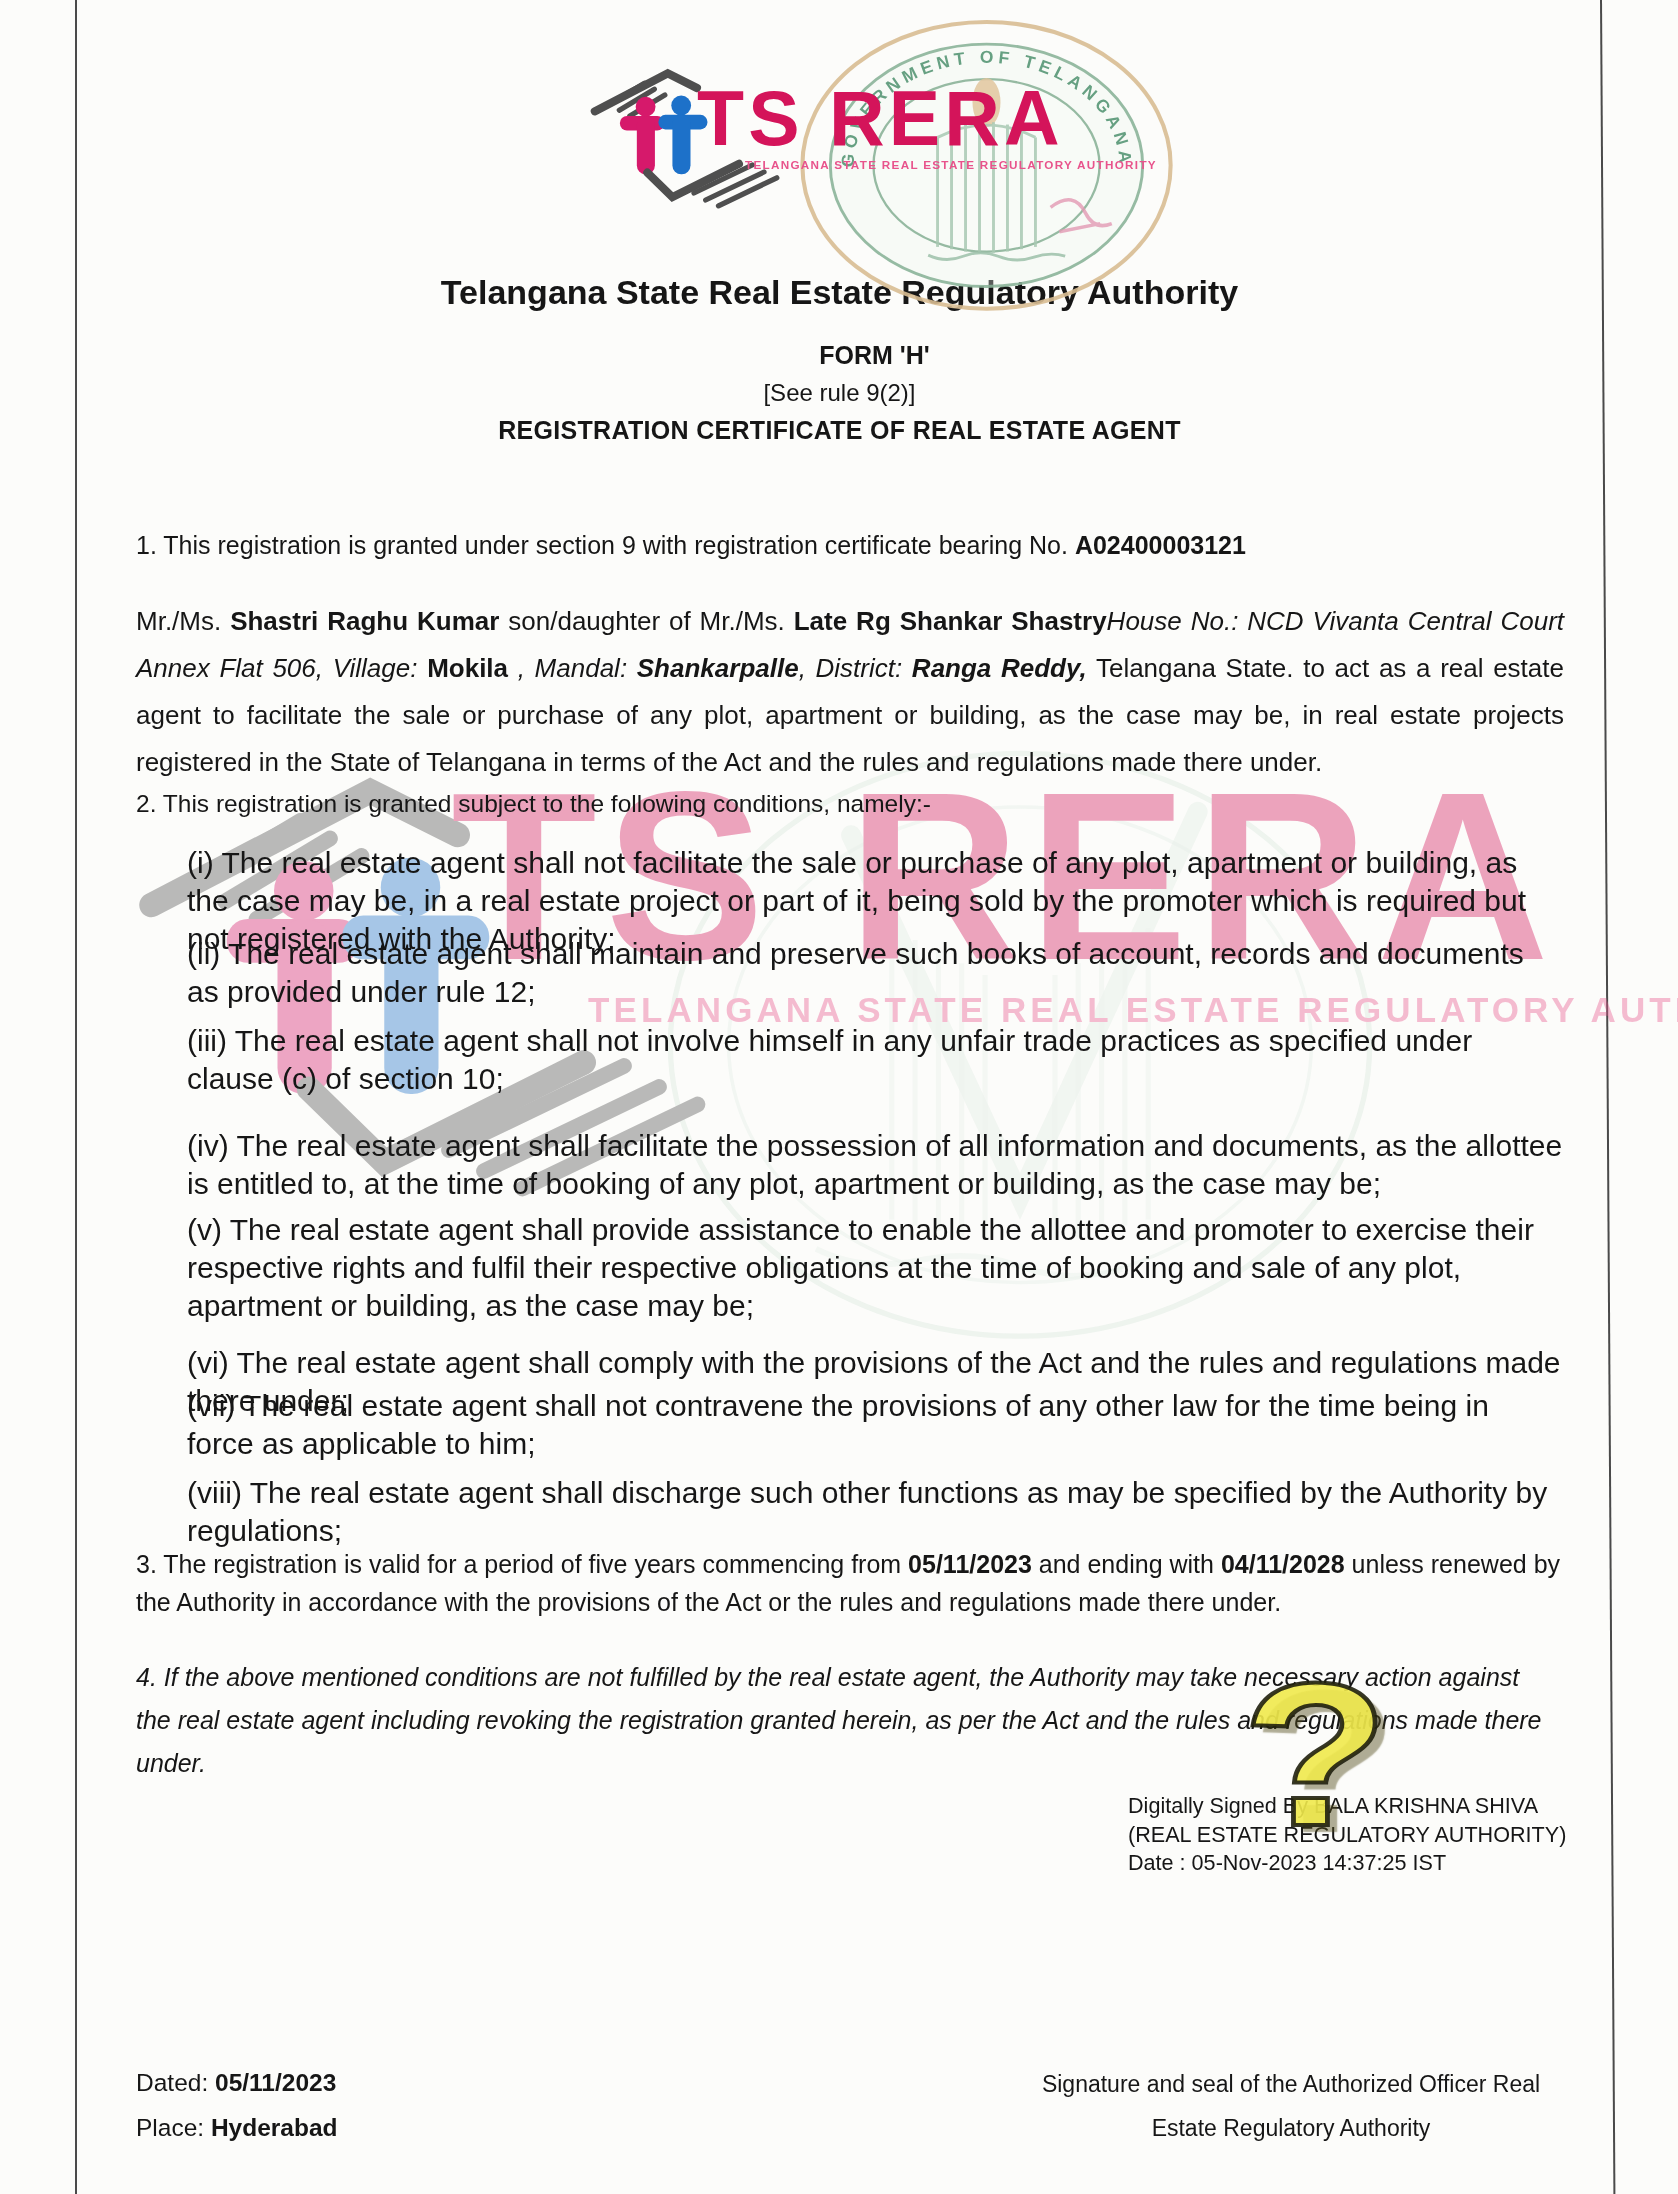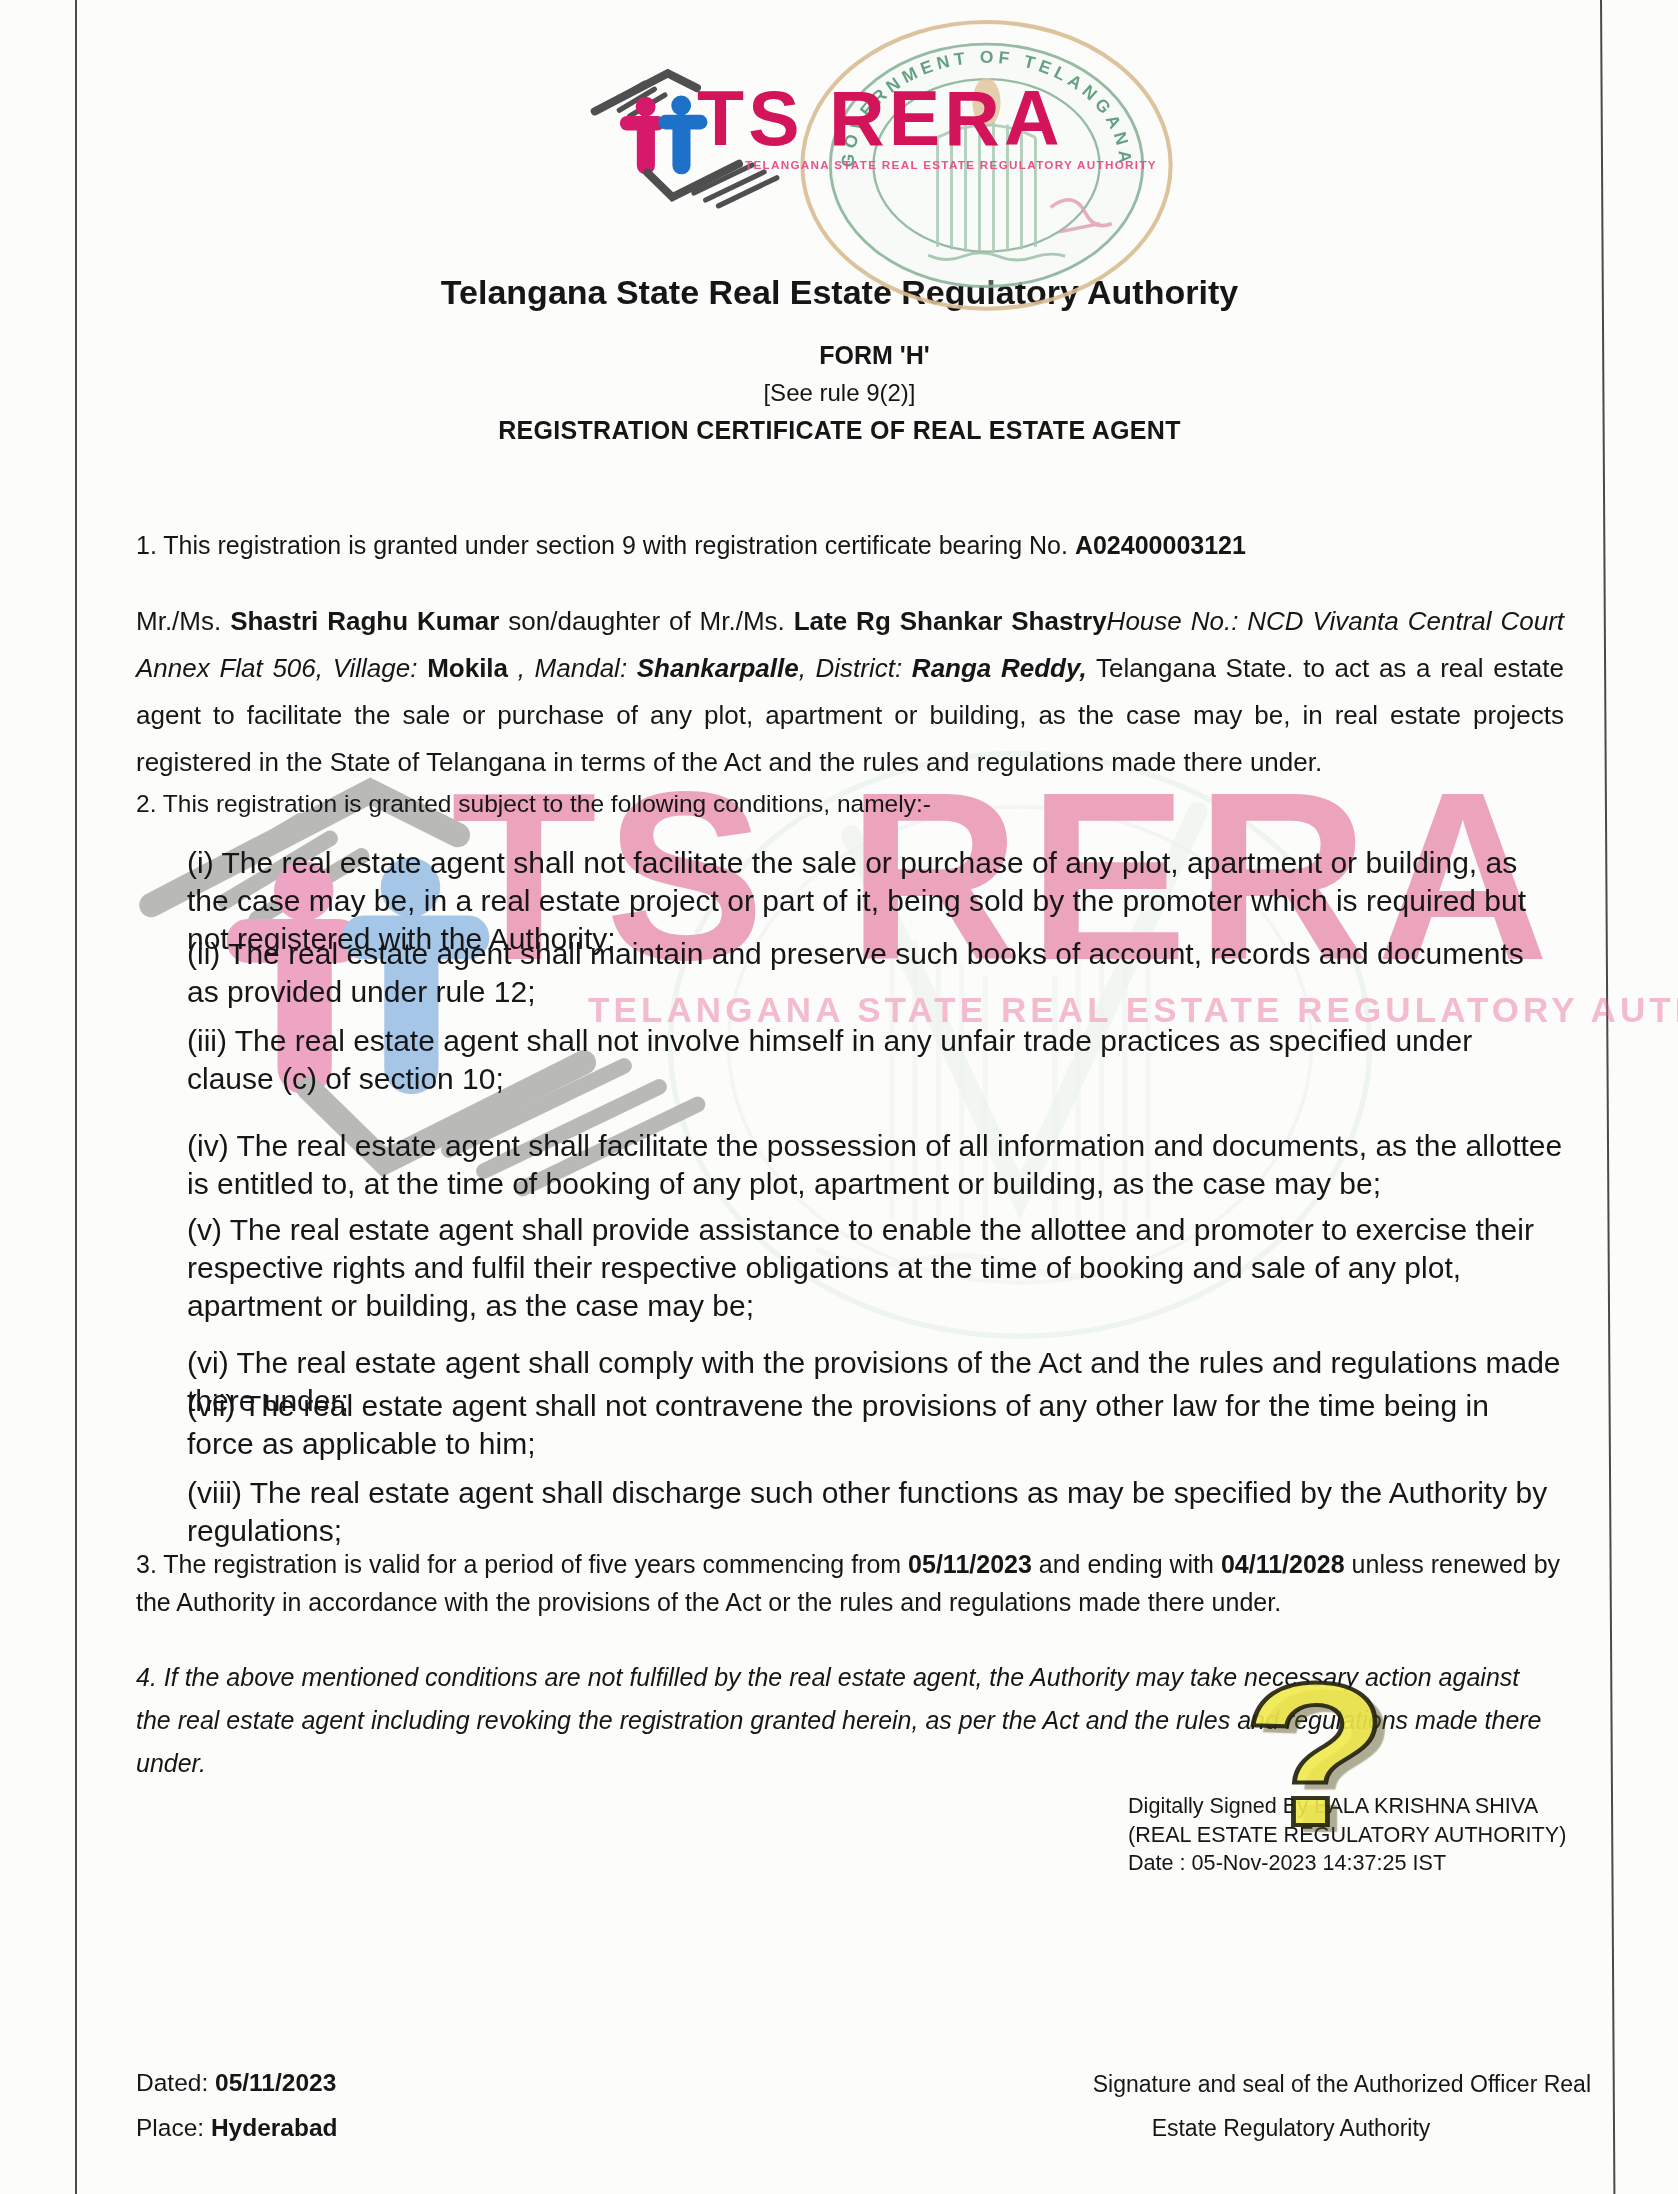--- a/index.html
+++ b/index.html
@@ -41,21 +41,21 @@
   .b{font-weight:700;} .i{font-style:italic;} .bi{font-weight:700;font-style:italic;}
   
   .sig{position:absolute;left:1128px;top:1792px;font-size:21.6px;line-height:28.6px;z-index:3;white-space:nowrap;}
   .qmark{position:absolute;left:1242px;top:1652px;z-index:4;font-size:204px;font-weight:700;line-height:1;
          color:rgba(240,233,75,.9);-webkit-text-stroke:4.1px rgba(32,32,14,.9);
          text-shadow:8.2px 7px 1.2px rgba(82,76,26,.45);transform:scaleX(1.18);transform-origin:left top;}
   
   .foot-left{position:absolute;left:136px;width:525px;font-size:24.5px;z-index:2;}
   .fl1{top:2069px;} .fl2{top:2114px;}
   .foot-right{position:absolute;left:991px;width:600px;text-align:center;font-size:23px;z-index:2;}
-  .fr1{top:2071px;text-align:right;} .fr2{top:2115px;}
+  .fr1{top:2071px;} .fr2{top:2115px;}
 </style>
 </head>
 <body>
 
 <div class="page">
 
   <div class="vline" style="left:75px;top:0;width:2.3px;height:2194px;"></div>
   <div class="vline" style="left:1600px;top:-2.3px;width:2.3px;height:2199px;transform:rotate(-0.35deg);transform-origin:top center;"></div>
 
   <div class="logo">

